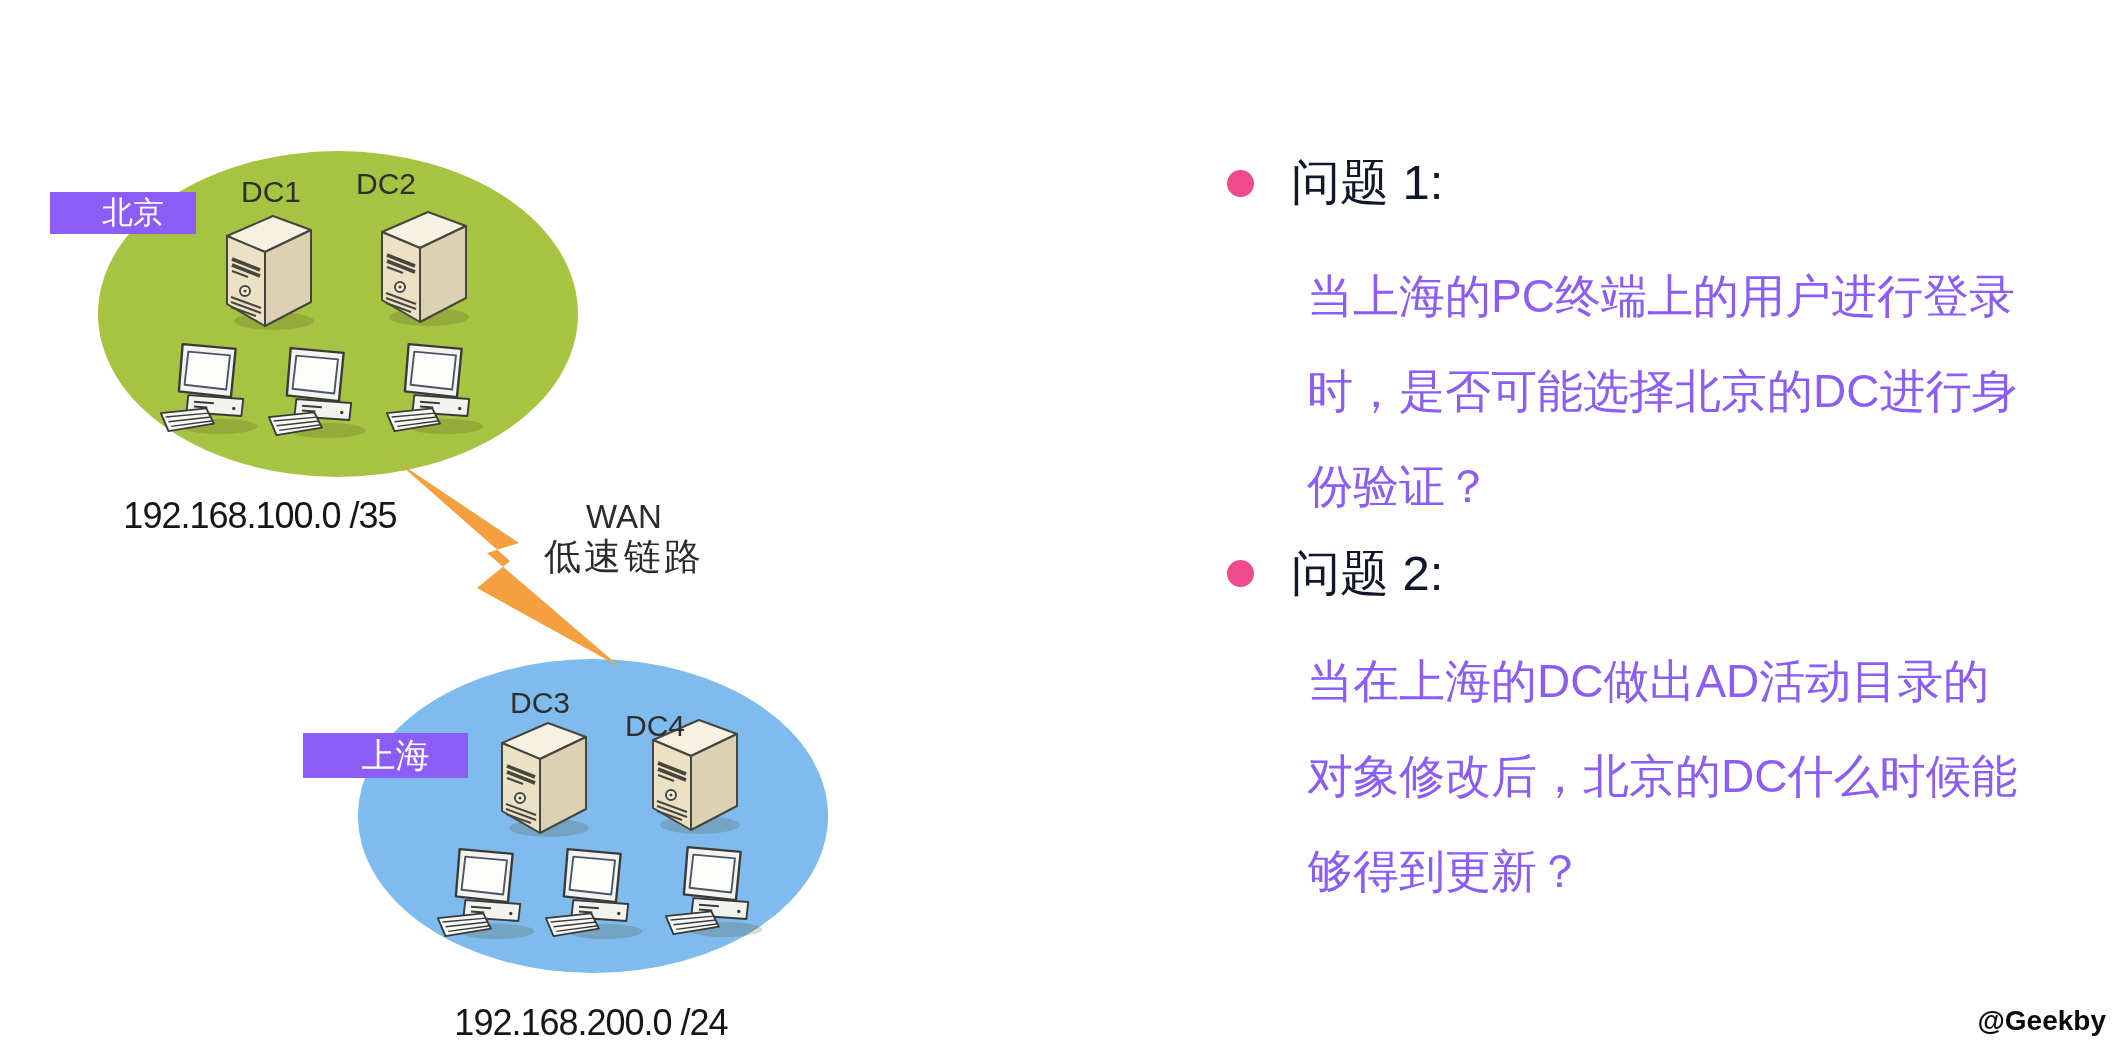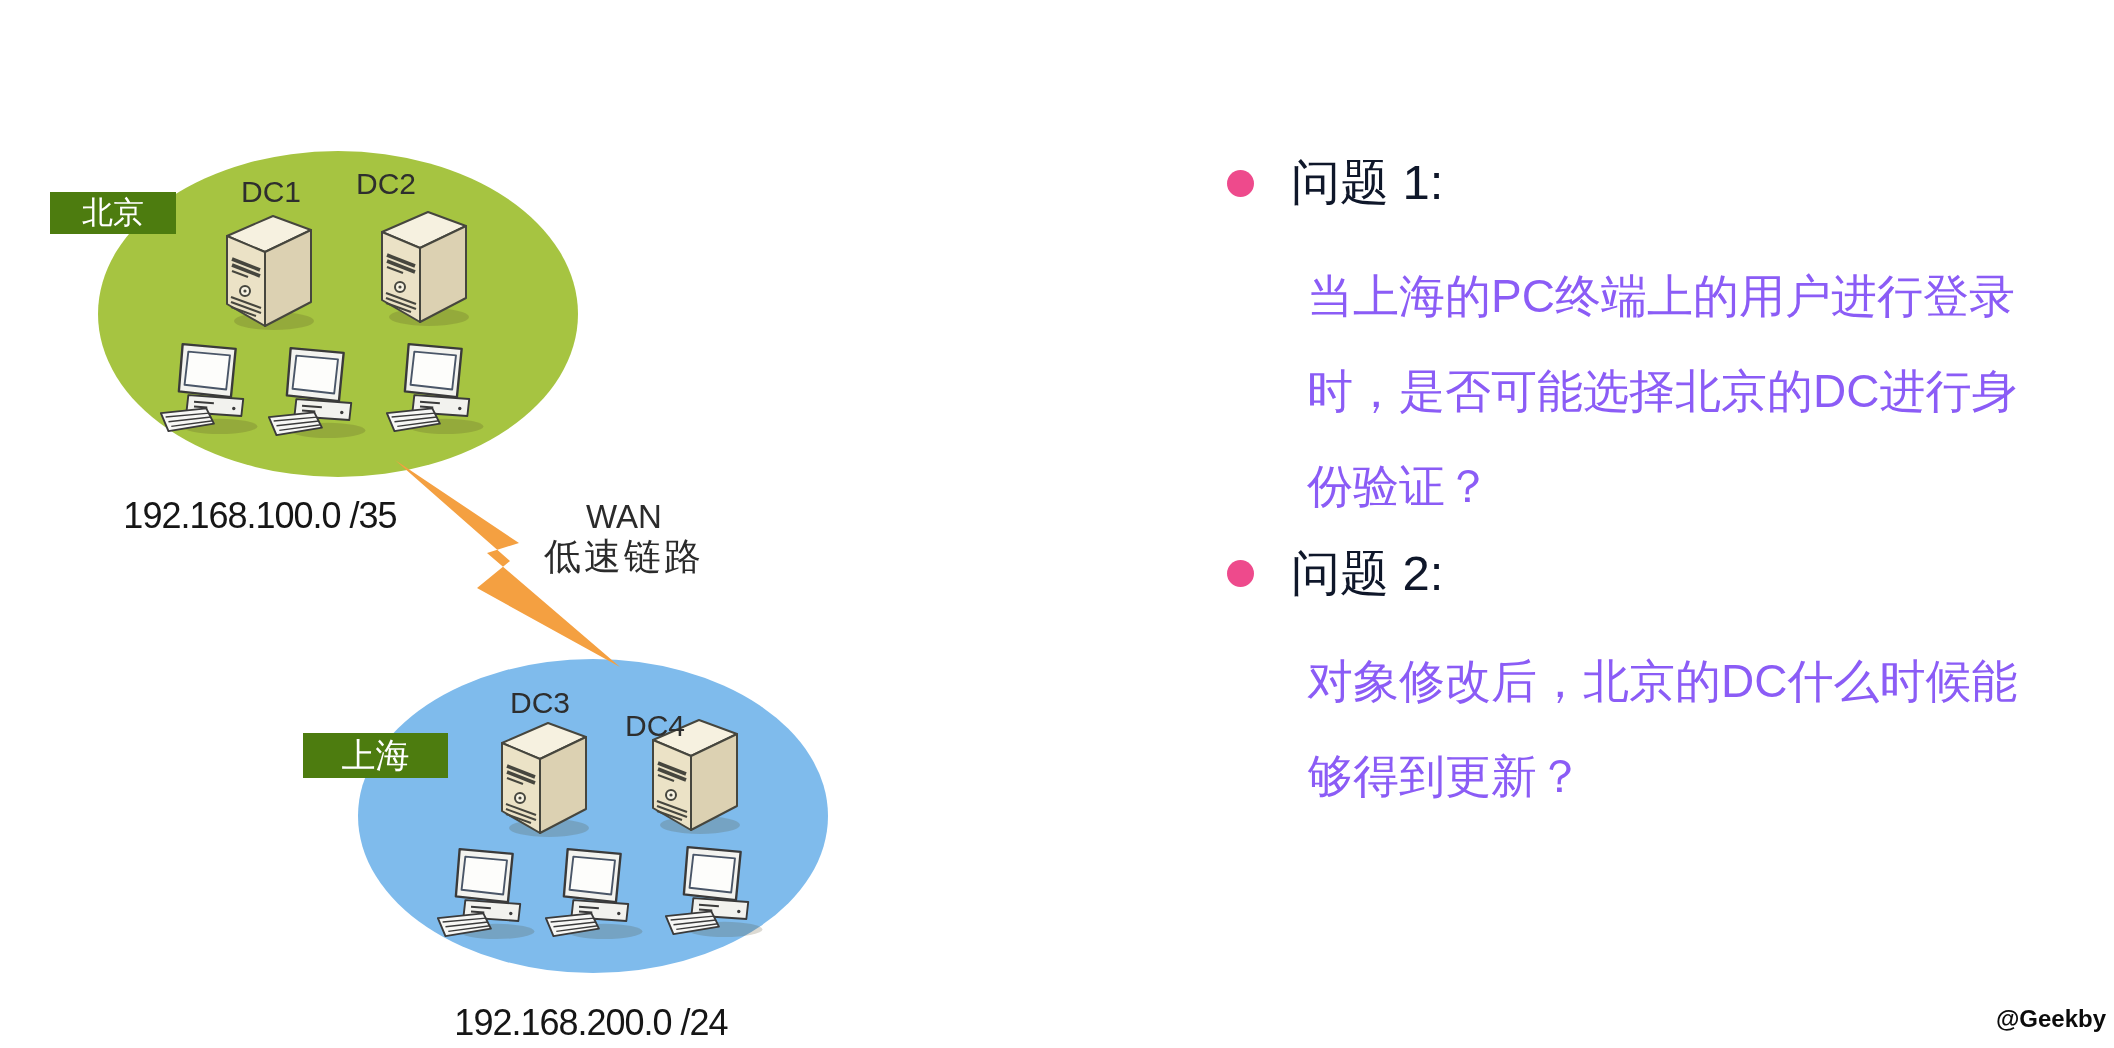--- a/index.html
+++ b/index.html
@@ -7,21 +7,21 @@
     position:relative; width:2114px; height:1048px;
     background:#ffffff; overflow:hidden;
     font-family:"Liberation Sans","DejaVu Sans",sans-serif;
   }
   .ellipse { position:absolute; border-radius:50%; }
   .ellipse.green { left:98px; top:151px; width:480px; height:326px; background:#a6c441; }
   .ellipse.blue  { left:358px; top:659px; width:470px; height:314px; background:#7fbbec; }
 
   .city-label {
     position:absolute; display:flex; align-items:center; justify-content:center;
-    background:#4d7c0f; color:#ffffff; z-index:5;
+    background:#8b5cf6; color:#ffffff; z-index:5;padding-left:20px;
   }
   .city-label.beijing  { left:50px;  top:192px; width:126px; height:42px; font-size:31px; }
   .city-label.shanghai { left:303px; top:733px; width:145px; height:45px; font-size:34px; }
 
   .dc-label {
     position:absolute; transform:translateX(-50%);
     font-size:30px; color:#2e2e2e; z-index:5; white-space:nowrap;
   }
   .subnet-label {
     position:absolute; transform:translateX(-50%);
@@ -46,21 +46,21 @@
     font-size:49px; font-weight:400; color:#0f172a; white-space:nowrap;
   }
   .q-body {
     position:absolute; left:1307px; width:700px;
     font-size:46px; line-height:95px; color:#8b5cf6;
   }
   .q-body span { display:block; white-space:nowrap; }
 
   .watermark {
     position:absolute; right:8px; top:1005px;
-    font-size:24px; font-weight:600; color:#0b0b0b;
+    font-size:28px; font-weight:600; color:#0b0b0b;
   }
   .defs-holder { position:absolute; width:0; height:0; overflow:hidden; }
 </style>
 </head>
 <body>
 
 <div class="slide">
 
   <svg class="defs-holder" aria-hidden="true">
     <defs>
@@ -159,20 +159,21 @@
         <span>当上海的PC终端上的用户进行登录</span>
         <span>时，是否可能选择北京的DC进行身</span>
         <span>份验证？</span>
       </div>
     </div>
 
     <div>
       <span class="bullet" style="top:560px;"></span>
       <div class="q-title" style="top:541px;">问题 2:</div>
       <div class="q-body" style="top:634px;">
+        <span>当在上海的DC做出AD活动目录的</span>
         <span>对象修改后，北京的DC什么时候能</span>
         <span>够得到更新？</span>
       </div>
     </div>
 
   </div>
 
   <div class="watermark">@Geekby</div>
 
 </div>

